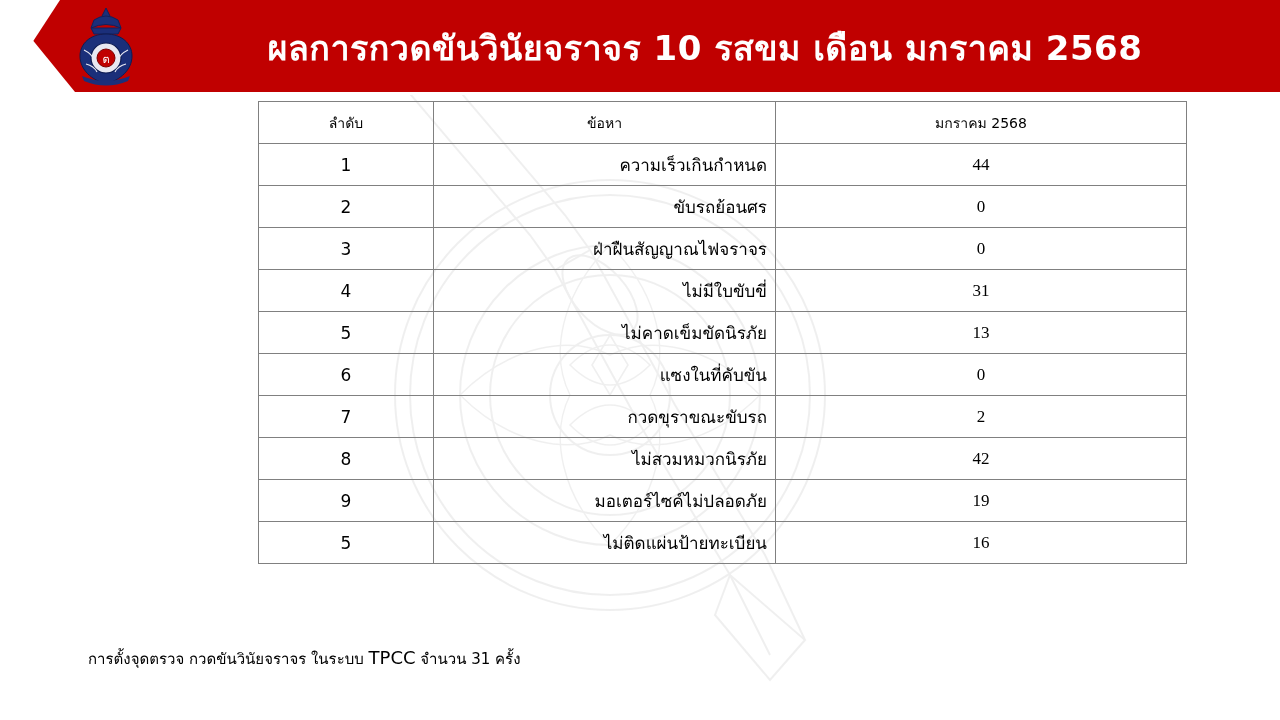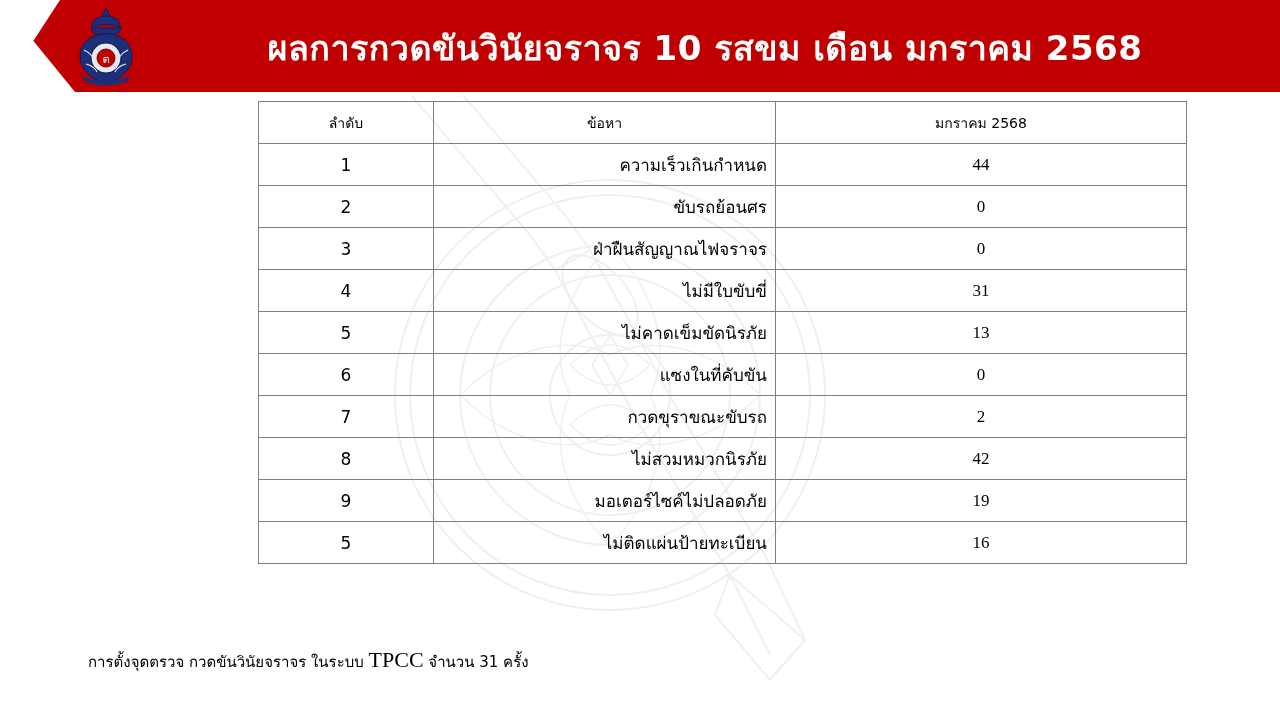--- a/index.html
+++ b/index.html
@@ -119,22 +119,21 @@
   
   .footnote {
     position: absolute;
     top: 647px;
     left: 88px;
     font-size: 15px;
     color: #000000;
     white-space: nowrap;
   }
   .footnote .big {
-    font-size: 22px;
-    font-family: Liberation Serif, serif;
+    font-size: 18px;
   }
 </style>
 </head>
 <body>
 
 <div class="watermark">
   <svg viewBox="0 0 620 600" width="620" height="600" xmlns="http://www.w3.org/2000/svg">
     <g fill="none" stroke="#8a8a8a" stroke-width="2">
       <circle cx="310" cy="300" r="215"></circle>
       <circle cx="310" cy="300" r="200"></circle>

